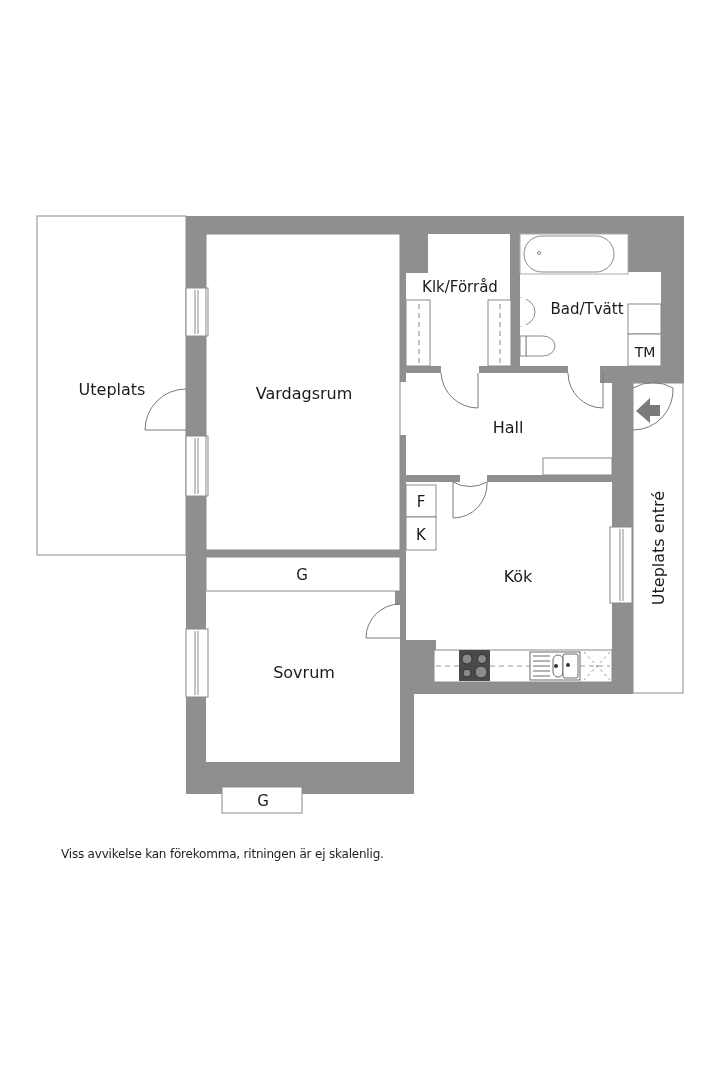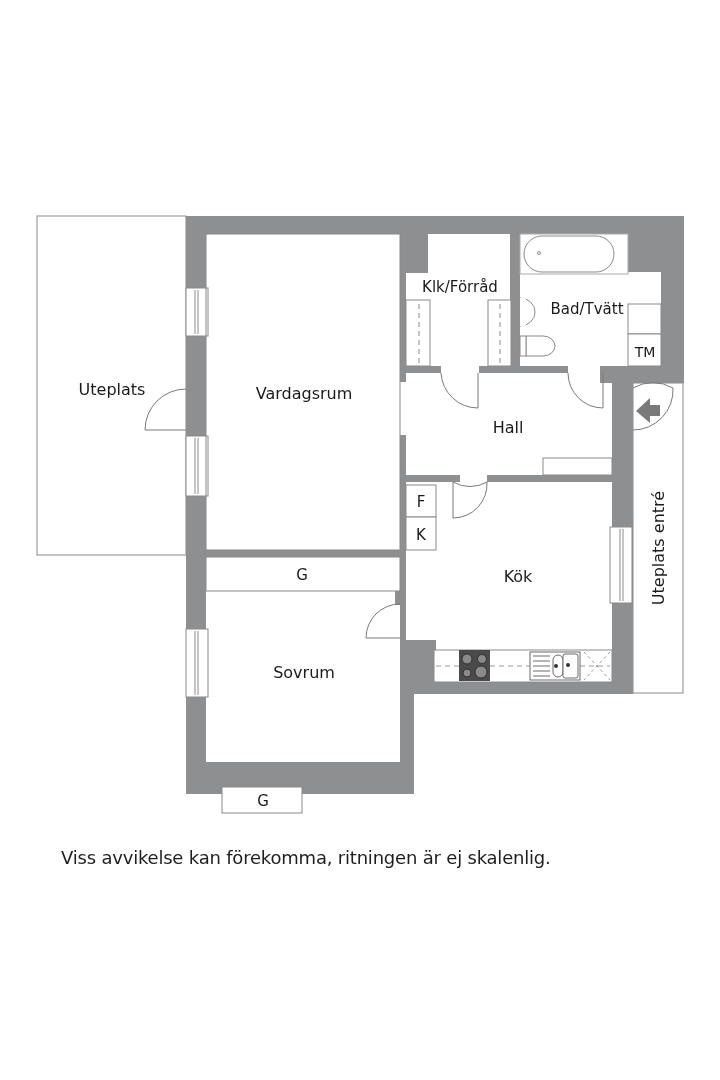--- a/index.html
+++ b/index.html
@@ -1,19 +1,19 @@
 <!DOCTYPE html>
 <html><head>
 <meta charset="utf-8">
 <style>
   html, body { margin:0; padding:0; background:#ffffff; }
   body { width:720px; height:1080px; position:relative; overflow:hidden; font-family:"DejaVu Sans", sans-serif; }
   svg#plan { position:absolute; left:0; top:0; }
   .lbl { font-family:"DejaVu Sans", sans-serif; fill:#1a1a1a; }
-  #disclaimer { position:absolute; left:61px; top:847px; font-size:18px; color:#1e1e1e; font-family:"DejaVu Sans", sans-serif; letter-spacing:-0.2px; }
+  #disclaimer { position:absolute; left:61px; top:847px; font-size:12px; color:#1e1e1e; font-family:"DejaVu Sans", sans-serif; letter-spacing:-0.2px; }
 </style>
 </head>
 <body>
 
 <svg id="plan" width="720" height="1080" viewBox="0 0 720 1080">
 
   <rect x="37" y="216" width="149" height="339" fill="#fff" stroke="#8a8a8a" stroke-width="1"></rect>
 
   <rect x="633" y="383" width="50" height="310" fill="#fff" stroke="#8a8a8a" stroke-width="1"></rect>
 

